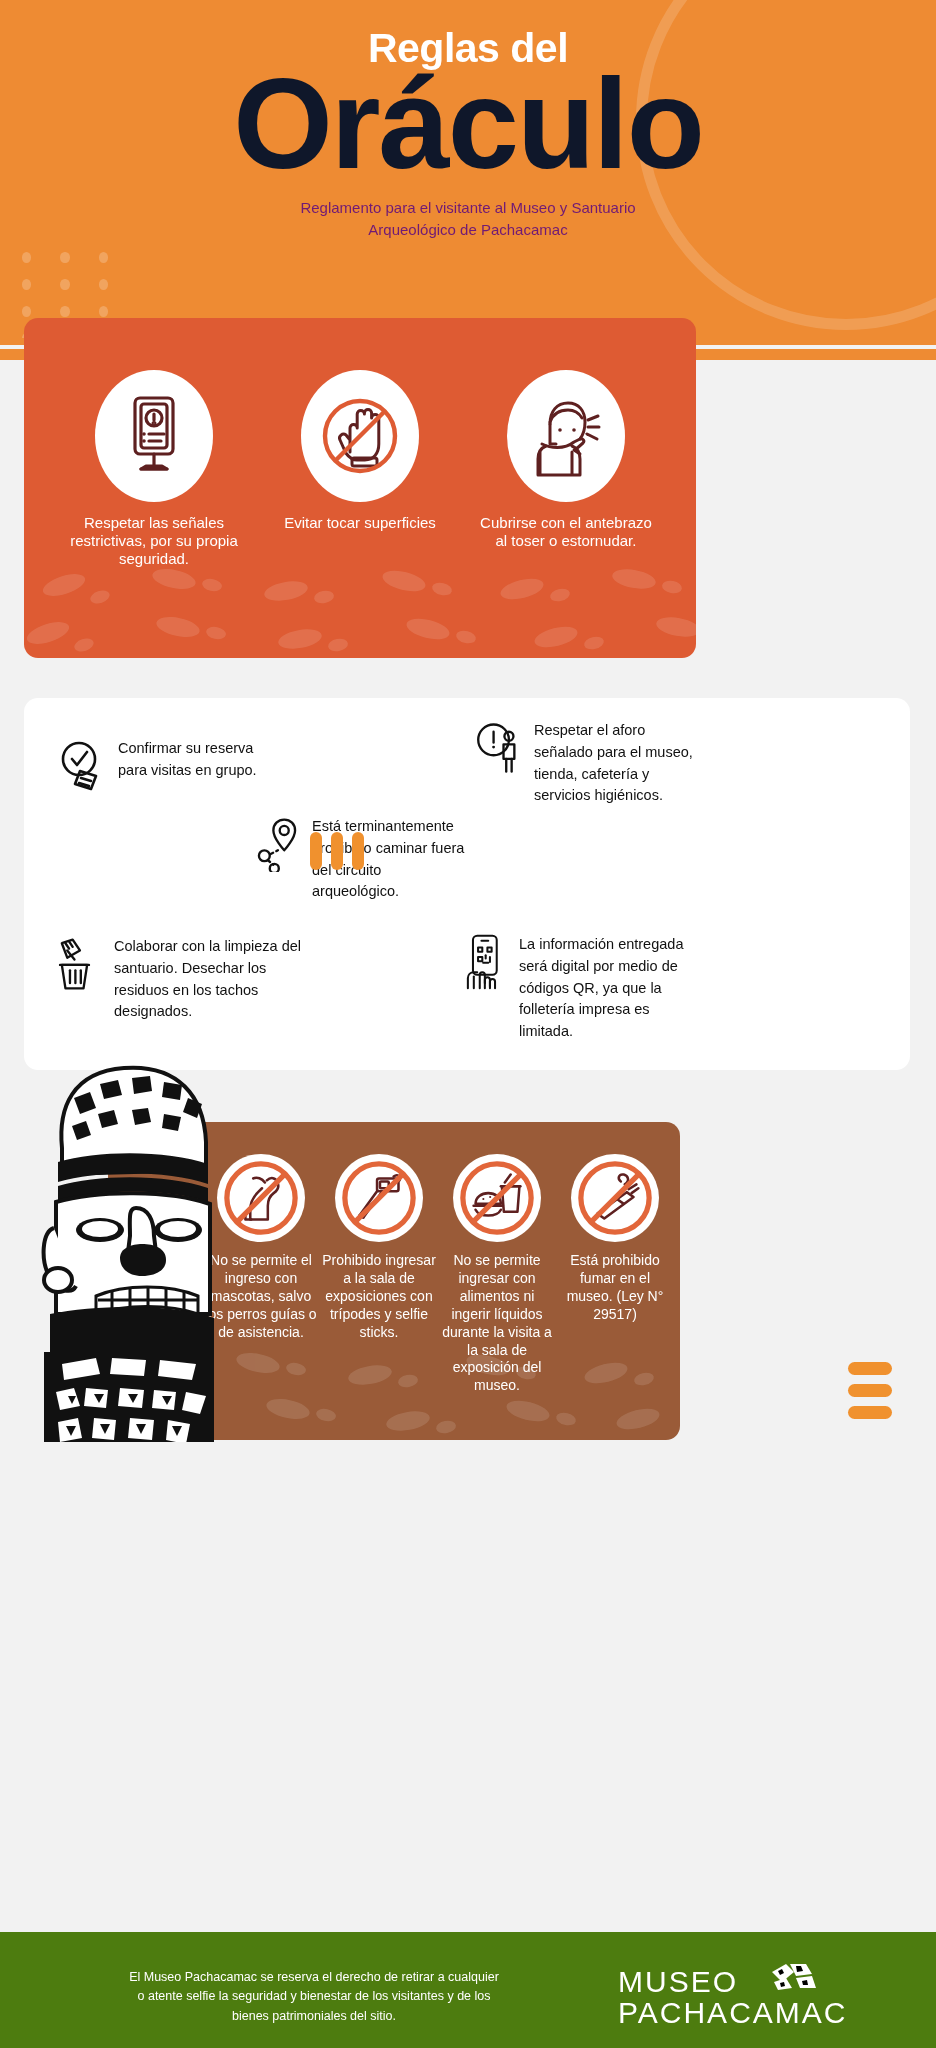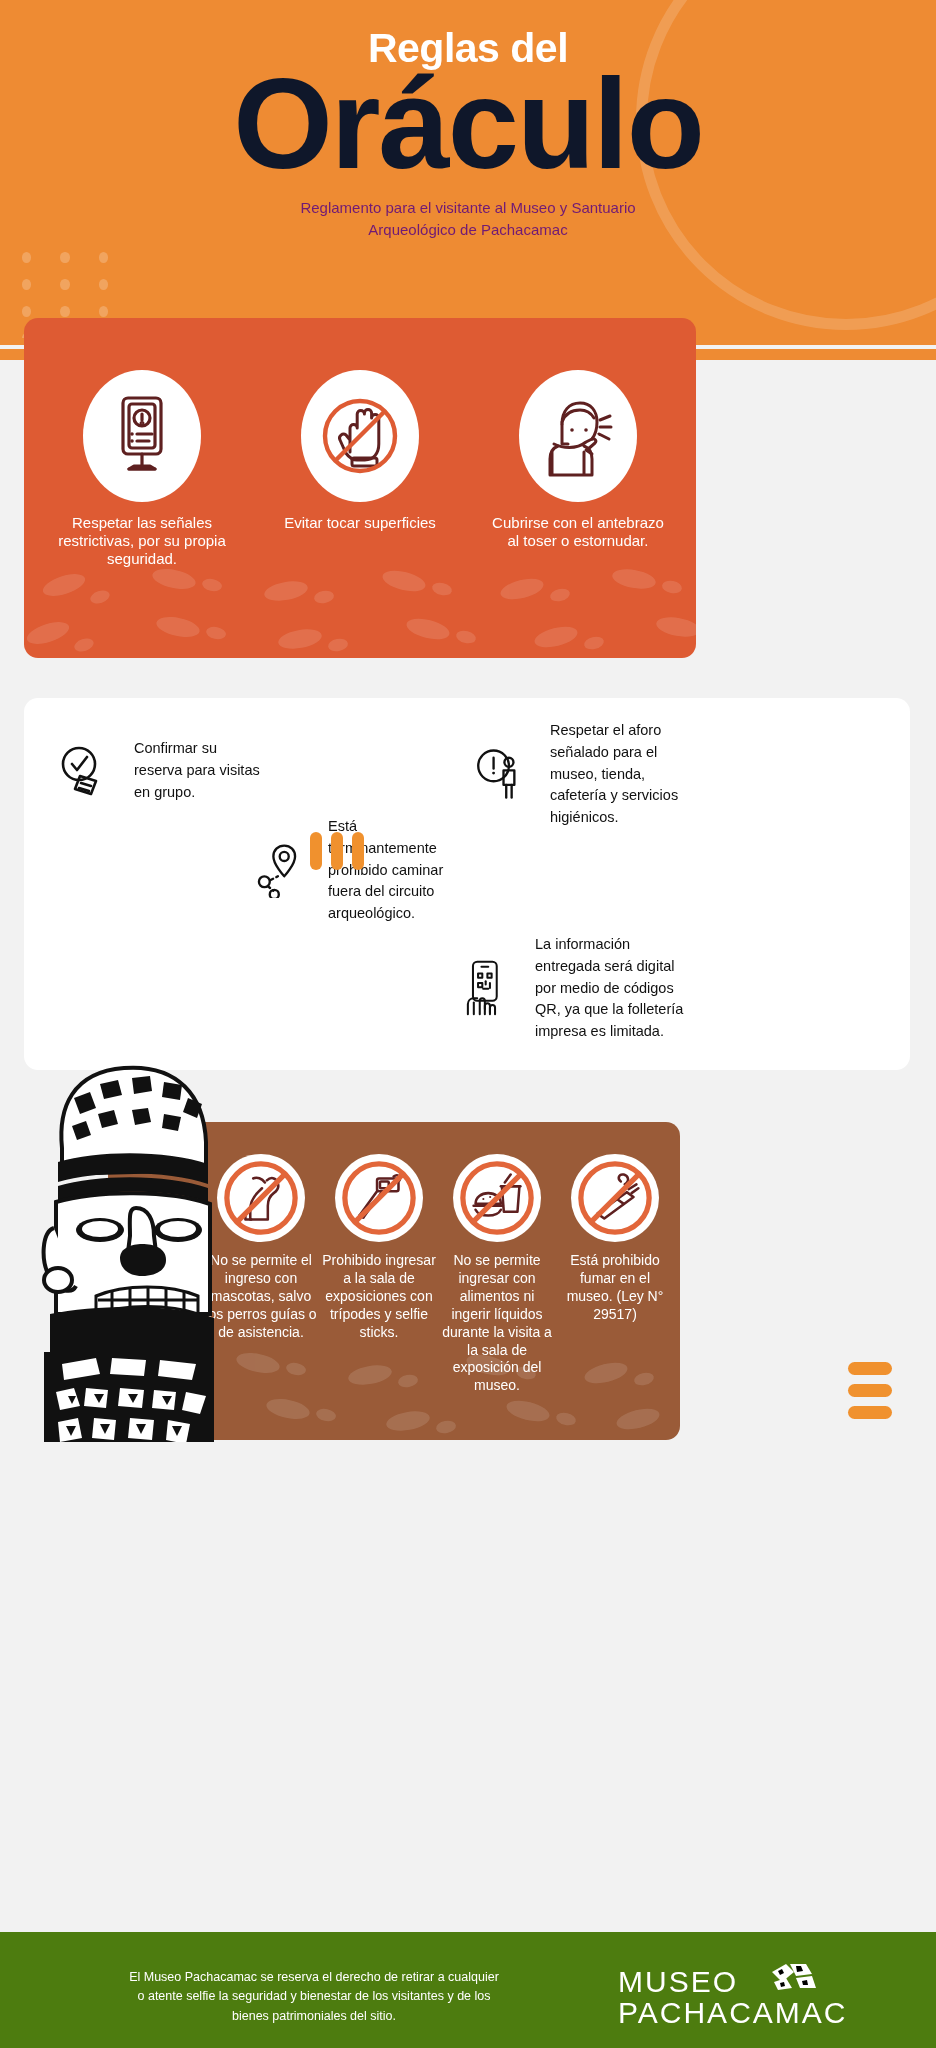--- a/index.html
+++ b/index.html
@@ -43,39 +43,39 @@
   .card-red{
     position:absolute;left:24px;top:318px;width:672px;height:340px;
     background:#de5b33;border-radius:14px;overflow:hidden;
   }
   .foot-pattern{
     position:absolute;left:0;bottom:0;width:100%;height:95px;opacity:0.12;
     pointer-events:none;
   }
   .icons-row{
     position:absolute;left:0;top:52px;width:100%;display:flex;
-    justify-content:center;gap:36px;
+    justify-content:center;gap:24px;
   }
   .icon-col{width:182px;text-align:center;}
   .circle-w{
     width:118px;height:132px;border-radius:50%;background:#ffffff;
     margin:0 auto;display:flex;align-items:center;justify-content:center;
   }
   .icon-caption{
     color:#ffffff;font-size:15px;line-height:1.2;margin-top:12px;
   }
   .bars-vert{position:absolute;left:310px;top:832px;display:flex;gap:9px;z-index:5;}
   .bars-vert i{display:block;width:12px;height:38px;border-radius:6px;background:#f0912e;}
 
   
   .card-white{
     position:absolute;left:24px;top:698px;width:886px;height:372px;
     background:#ffffff;border-radius:14px;
   }
-  .wi{position:absolute;display:flex;gap:26px;align-items:center;}
+  .wi{position:absolute;display:flex;gap:10px;}
   .wi .gl{flex:0 0 auto;width:50px;height:56px;}
   .wi .tx{font-size:14.5px;line-height:1.5;color:#111;}
 
   .wi-1{left:34px;top:40px;width:210px;}
   .wi-2{left:228px;top:118px;width:215px;}
   .wi-3{left:450px;top:22px;width:220px;}
   .wi-4{left:30px;top:238px;width:250px;}
   .wi-5{left:435px;top:236px;width:240px;}
 
   
@@ -304,20 +304,36 @@
           <circle cx="19" cy="30" r="1.6" fill="#111" stroke="none"></circle>
           <circle cx="36" cy="18" r="5"></circle>
           <path d="M30 27 l12 0 l0 16 l-12 0 z"></path>
           <line x1="33" y1="43" x2="33" y2="57"></line>
           <line x1="39" y1="43" x2="39" y2="57"></line>
         </g>
       </svg>
       <div class="tx">Respetar el aforo señalado para el museo, tienda, cafetería y servicios higiénicos.</div>
     </div>
 
+    <div class="wi wi-4">
+      <svg class="gl" viewBox="0 0 50 62">
+        <g fill="none" stroke="#111" stroke-width="2.6" stroke-linecap="round" stroke-linejoin="round">
+          <path d="M6 8 l12 -4 l8 12 l-14 8 z"></path>
+          <path d="M12 16 l8 10"></path>
+          <line x1="10" y1="8" x2="14" y2="14"></line>
+          <line x1="14" y1="6" x2="18" y2="12"></line>
+          <path d="M6 32 l28 0 l-4 26 l-20 0 z"></path>
+          <line x1="4" y1="32" x2="36" y2="32"></line>
+          <line x1="15" y1="38" x2="15" y2="52"></line>
+          <line x1="21" y1="38" x2="21" y2="52"></line>
+          <line x1="27" y1="38" x2="27" y2="52"></line>
+        </g>
+      </svg>
+      <div class="tx">Colaborar con la limpieza del santuario. Desechar los residuos en los tachos designados.</div>
+    </div>
 
     <div class="wi wi-5">
       <svg class="gl" viewBox="0 0 50 66">
         <g fill="none" stroke="#111" stroke-width="2.4" stroke-linecap="round" stroke-linejoin="round">
           <rect x="12" y="2" width="28" height="46" rx="5"></rect>
           <line x1="22" y1="8" x2="30" y2="8"></line>
           <rect x="18" y="16" width="5" height="5"></rect>
           <rect x="29" y="16" width="5" height="5"></rect>
           <rect x="18" y="27" width="5" height="5"></rect>
           <line x1="27" y1="25" x2="27" y2="29"></line>

